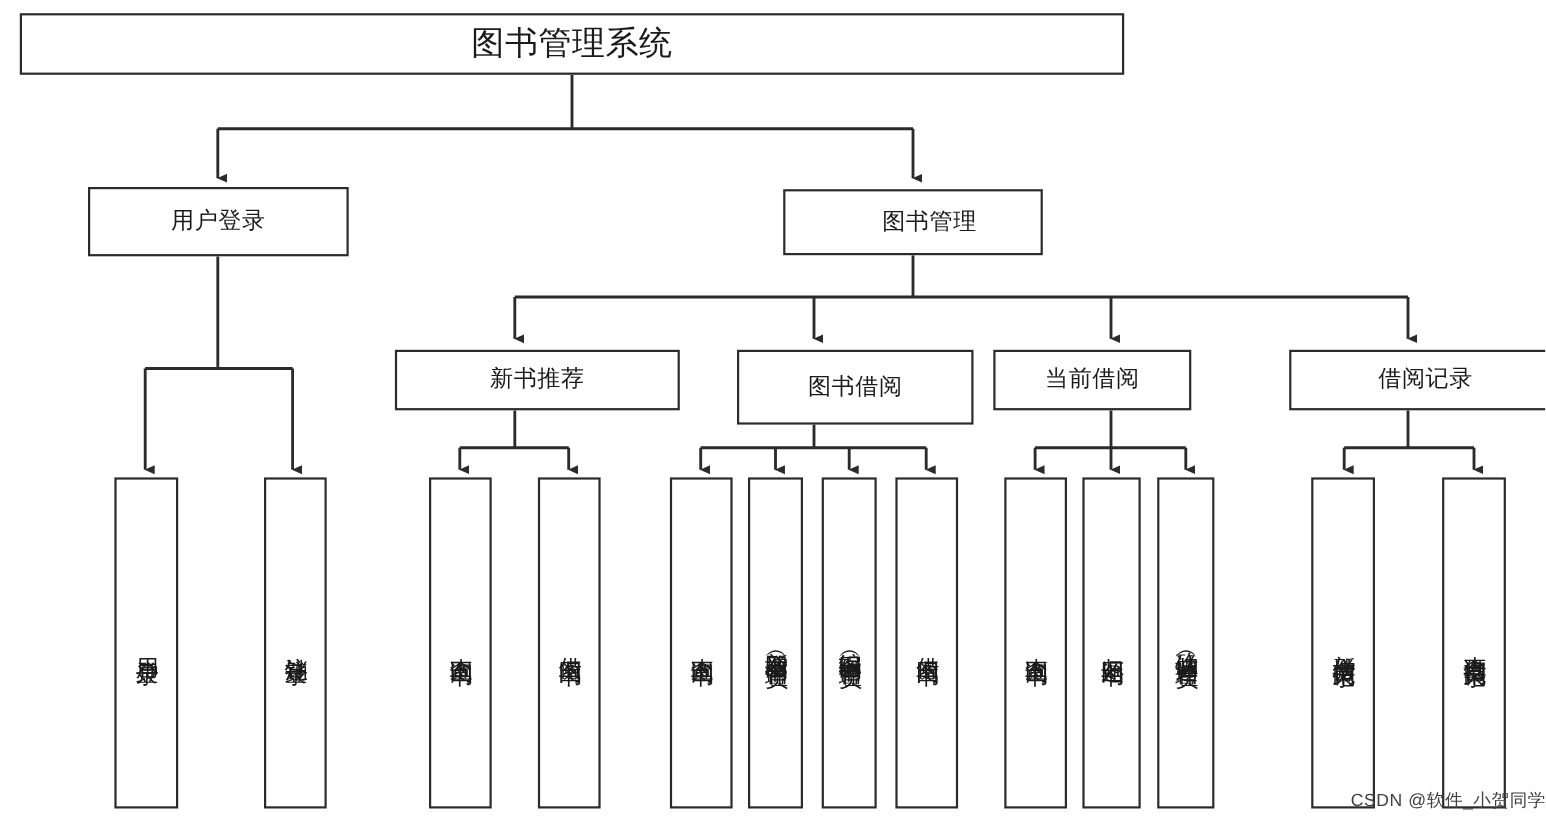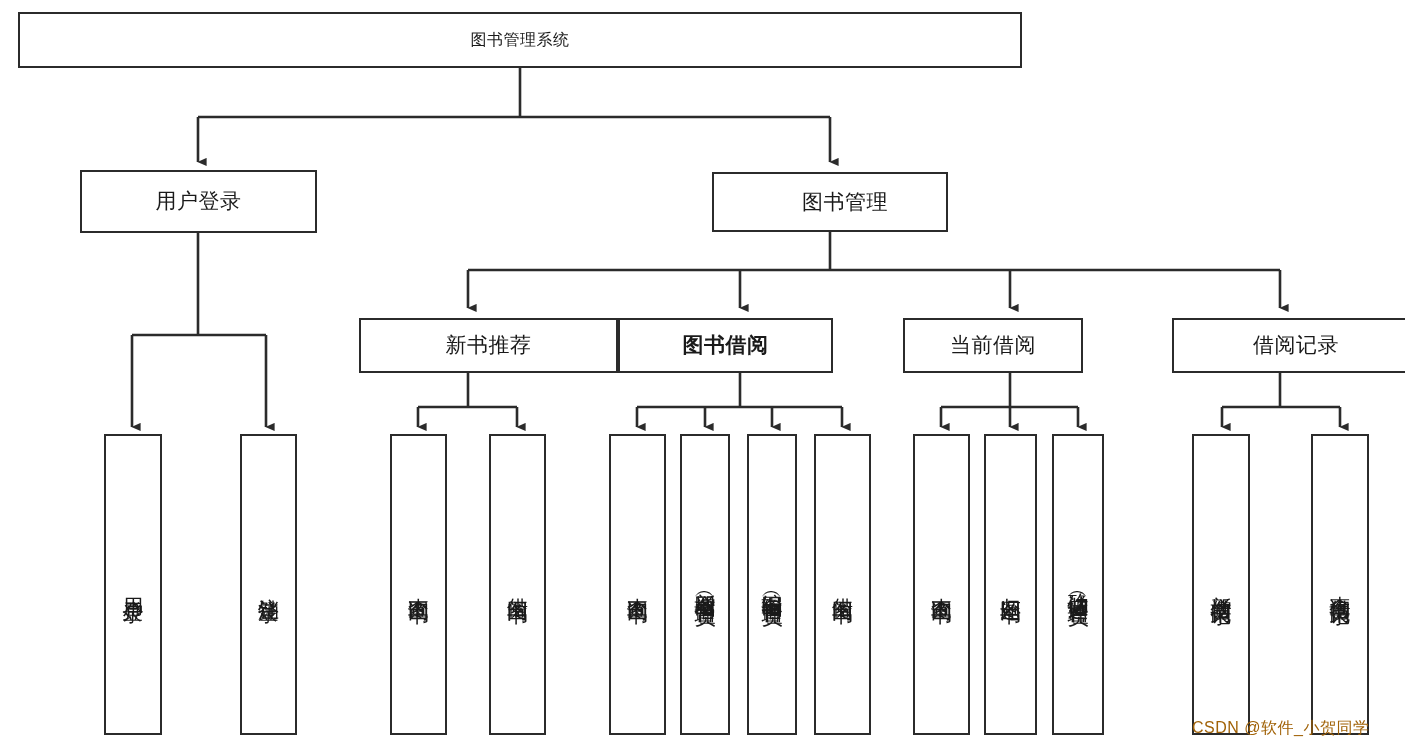--- a/index.html
+++ b/index.html
@@ -40,21 +40,21 @@
     text-align: center;
     line-height: 1.18;
     white-space: nowrap;
   }
   
   .node.horiz .lbl {
     font-size: 21px;
     letter-spacing: 0.5px;
   }
   .node.root .lbl {
-    font-size: 16px;
+    font-size: 30px;
   }
   
   .node.vert {
     align-items: center;
     justify-content: center;
     padding: 4px 0;
   }
   .node.vert .lbl {
     writing-mode: vertical-rl;
     text-orientation: upright;
@@ -63,23 +63,24 @@
     letter-spacing: 2px;
     white-space: normal;
     max-height: 100%;
   }
   .node.vert.tall .lbl {
     font-size: 21px;
   }
   .watermark {
     position: absolute;
     font-size: 16px;
-    color: #a16207;
+    color: #404040;
     white-space: nowrap;
     letter-spacing: 0.5px;
+    padding-left: 36px;
   }
 </style>
 </head>
 <body>
 
 <div id="canvas">
 
   <svg class="edges" viewBox="0 0 1405 747" xmlns="http://www.w3.org/2000/svg">
     <defs>
       <marker id="arrow" markerWidth="10" markerHeight="10" refX="4.5" refY="8.6" orient="auto" markerUnits="userSpaceOnUse">
@@ -139,21 +140,21 @@
   </div>
 
   <div class="node horiz" style="left:712px; top:172px; width:236px; height:60px;padding-left:30px;">
     <span class="lbl">图书管理</span>
   </div>
 
   <div class="node horiz" style="left:359px; top:318px; width:259px; height:55px;">
     <span class="lbl">新书推荐</span>
   </div>
 
-  <div class="node horiz" style="left:618px; top:318px; width:215px; height:55px;font-weight:bold;">
+  <div class="node horiz" style="left:670px; top:318px; width:215px; height:68px;">
     <span class="lbl">图书借阅</span>
   </div>
 
   <div class="node horiz" style="left:903px; top:318px; width:180px; height:55px;">
     <span class="lbl">当前借阅</span>
   </div>
 
   <div class="node horiz" style="left:1172px; top:318px; width:248px; height:55px;">
     <span class="lbl">借阅记录</span>
   </div>

